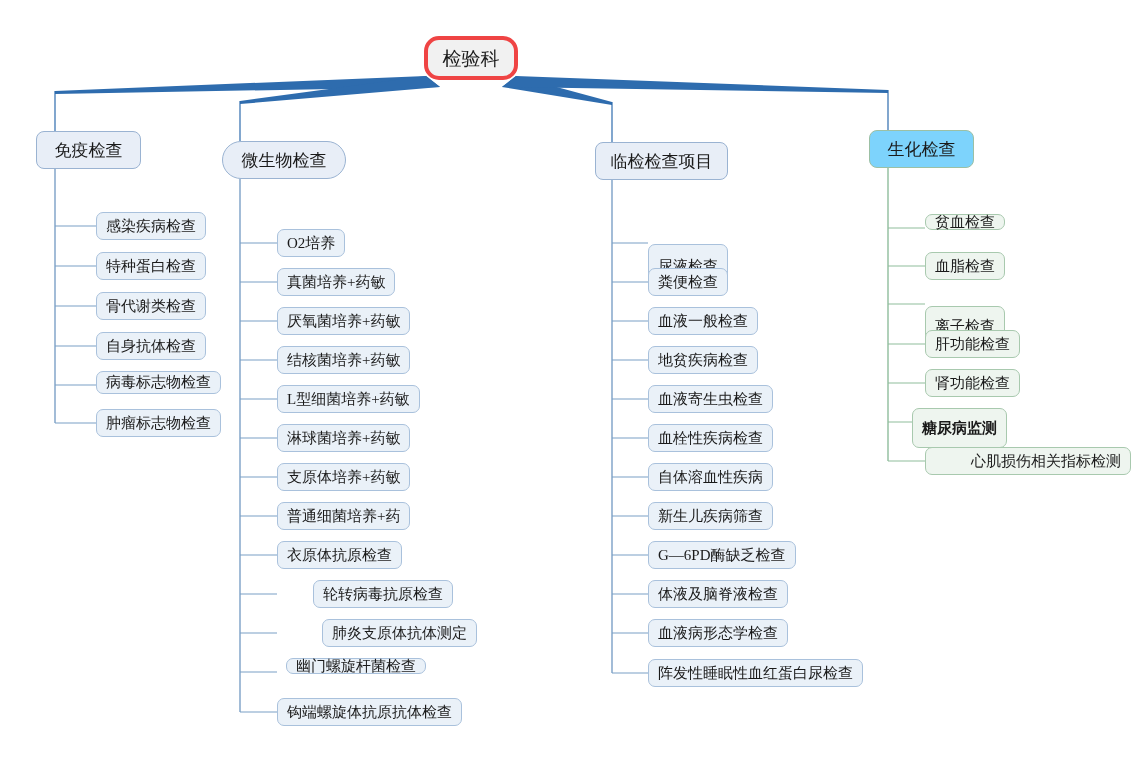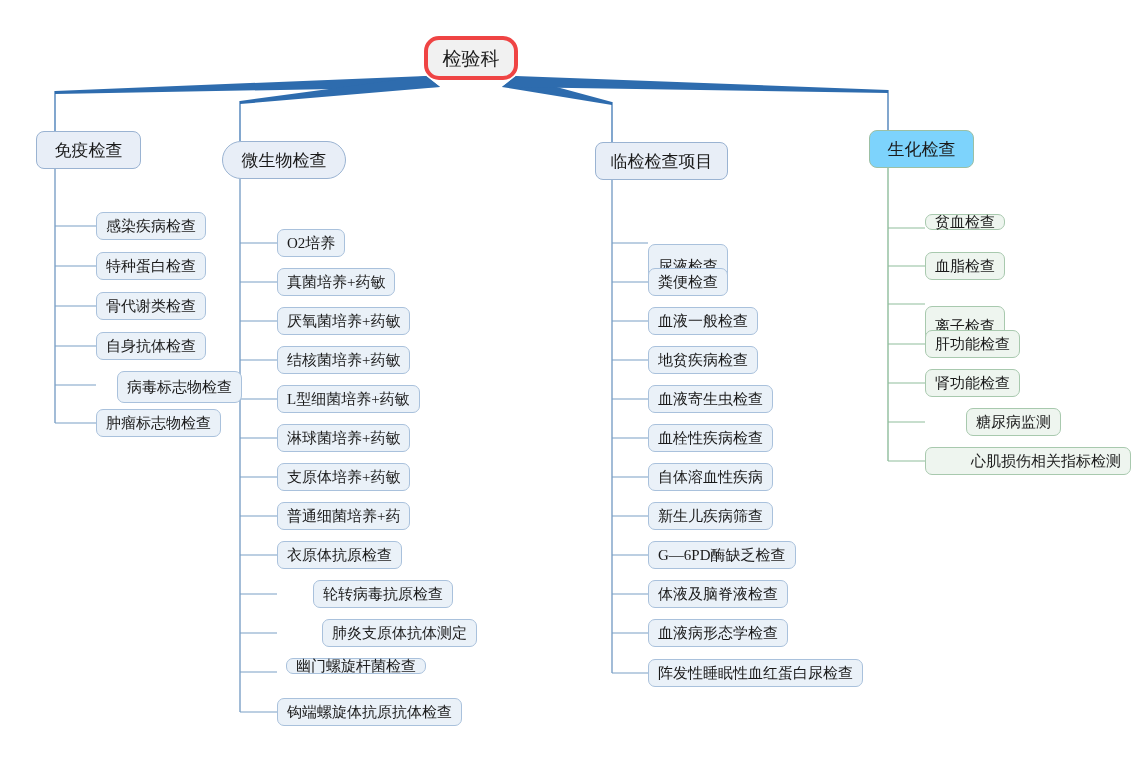--- a/index.html
+++ b/index.html
@@ -128,21 +128,21 @@
       <path d="M 888 344 L 925 344" stroke="#8fbd9c" stroke-width="1.1" fill="none" stroke-linecap="butt"></path>
       <path d="M 888 383 L 925 383" stroke="#8fbd9c" stroke-width="1.1" fill="none" stroke-linecap="butt"></path>
       <path d="M 888 422 L 925 422" stroke="#8fbd9c" stroke-width="1.1" fill="none" stroke-linecap="butt"></path>
       <path d="M 888 461 L 925 461" stroke="#8fbd9c" stroke-width="1.1" fill="none" stroke-linecap="butt"></path>
     </svg>
 <div class="node node-branch shape-round" style="left: 36px; top: 131px; min-width: 105px; height: 38px;">免疫检查</div>
     <div class="node node-leaf" style="left: 96px; top: 212px; height: 28px;">感染疾病检查</div>
     <div class="node node-leaf" style="left: 96px; top: 252px; height: 28px;">特种蛋白检查</div>
     <div class="node node-leaf" style="left: 96px; top: 292px; height: 28px;">骨代谢类检查</div>
     <div class="node node-leaf" style="left: 96px; top: 332px; height: 28px;">自身抗体检查</div>
-    <div class="node node-leaf" style="left: 96px; top: 371px; height: 32px; margin-left: 21px;">病毒标志物检查</div>
+    <div class="node node-leaf" style="left: 96px; top: 371px; height: 23px;">病毒标志物检查</div>
     <div class="node node-leaf" style="left: 96px; top: 409px; height: 28px;">肿瘤标志物检查</div>
     <div class="node node-branch shape-pill" style="left: 222px; top: 141px; min-width: 124px; height: 38px;">微生物检查</div>
     <div class="node node-leaf" style="left: 277px; top: 229px; height: 28px;">O2培养</div>
     <div class="node node-leaf" style="left: 277px; top: 268px; height: 28px;">真菌培养+药敏</div>
     <div class="node node-leaf" style="left: 277px; top: 307px; height: 28px;">厌氧菌培养+药敏</div>
     <div class="node node-leaf" style="left: 277px; top: 346px; height: 28px;">结核菌培养+药敏</div>
     <div class="node node-leaf" style="left: 277px; top: 385px; height: 28px;">L型细菌培养+药敏</div>
     <div class="node node-leaf" style="left: 277px; top: 424px; height: 28px;">淋球菌培养+药敏</div>
     <div class="node node-leaf" style="left: 277px; top: 463px; height: 28px;">支原体培养+药敏</div>
     <div class="node node-leaf" style="left: 277px; top: 502px; height: 28px;">普通细菌培养+药</div>
@@ -163,16 +163,16 @@
     <div class="node node-leaf" style="left: 648px; top: 541px; height: 28px;">G—6PD酶缺乏检查</div>
     <div class="node node-leaf" style="left: 648px; top: 580px; height: 28px;">体液及脑脊液检查</div>
     <div class="node node-leaf" style="left: 648px; top: 619px; height: 28px;">血液病形态学检查</div>
     <div class="node node-leaf" style="left: 648px; top: 659px; height: 28px;">阵发性睡眠性血红蛋白尿检查</div>
     <div class="node node-branch shape-round green" style="left: 869px; top: 130px; min-width: 105px; height: 38px;">生化检查</div>
     <div class="node node-leaf green" style="left: 925px; top: 214px; height: 16px;">贫血检查</div>
     <div class="node node-leaf green" style="left: 925px; top: 252px; height: 28px;">血脂检查</div>
     <div class="node node-leaf green" style="left: 925px; top: 274px; height: 40px; margin-top: 32px;">离子检查</div>
     <div class="node node-leaf green" style="left: 925px; top: 330px; height: 28px;">肝功能检查</div>
     <div class="node node-leaf green" style="left: 925px; top: 369px; height: 28px;">肾功能检查</div>
-    <div class="node node-leaf green" style="left: 966px; top: 408px; height: 28px;">糖尿病监测</div>
+    <div class="node node-leaf green" style="left: 912px; top: 408px; height: 40px; font-weight: bold;">糖尿病监测</div>
     <div class="node node-leaf green" style="left: 925px; top: 447px; height: 28px; padding-left: 45px;">心肌损伤相关指标检测</div>
     <div class="node node-root" style="left: 424px; top: 36px; min-width: 94px; height: 44px;">检验科</div>
   </div>
 
 </body></html>

